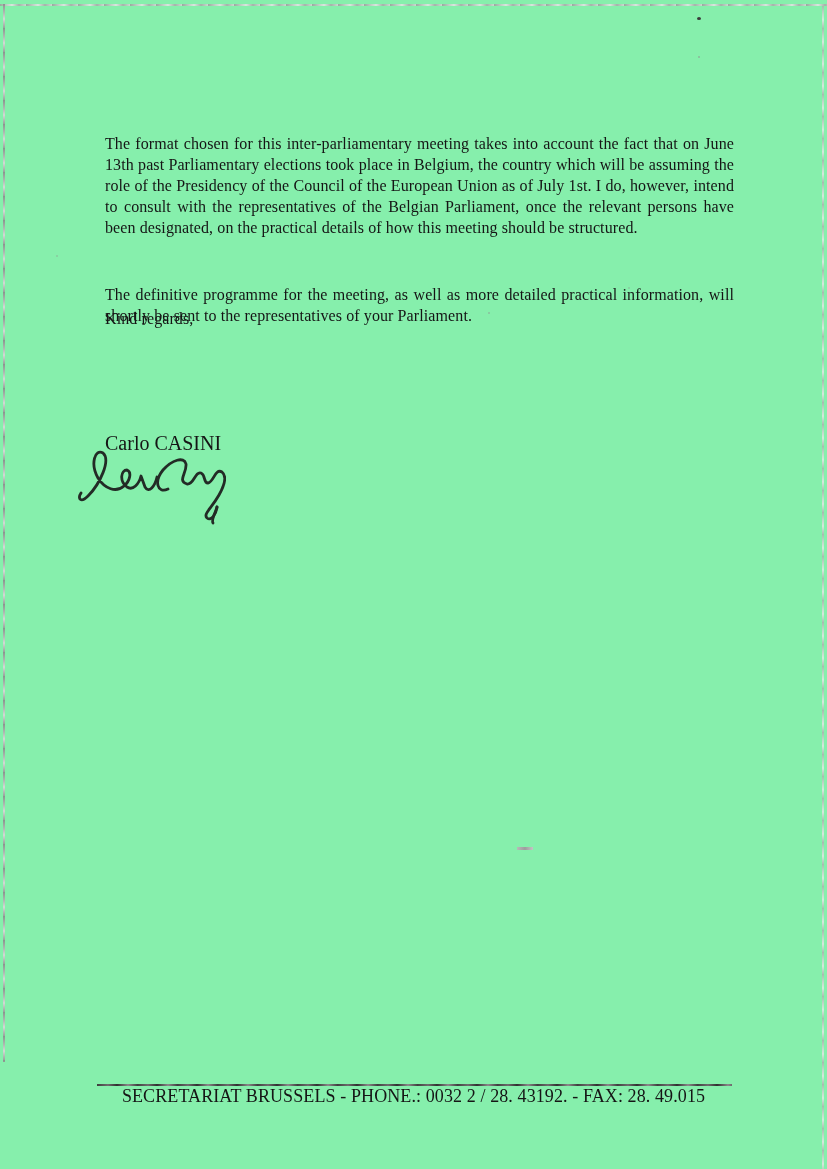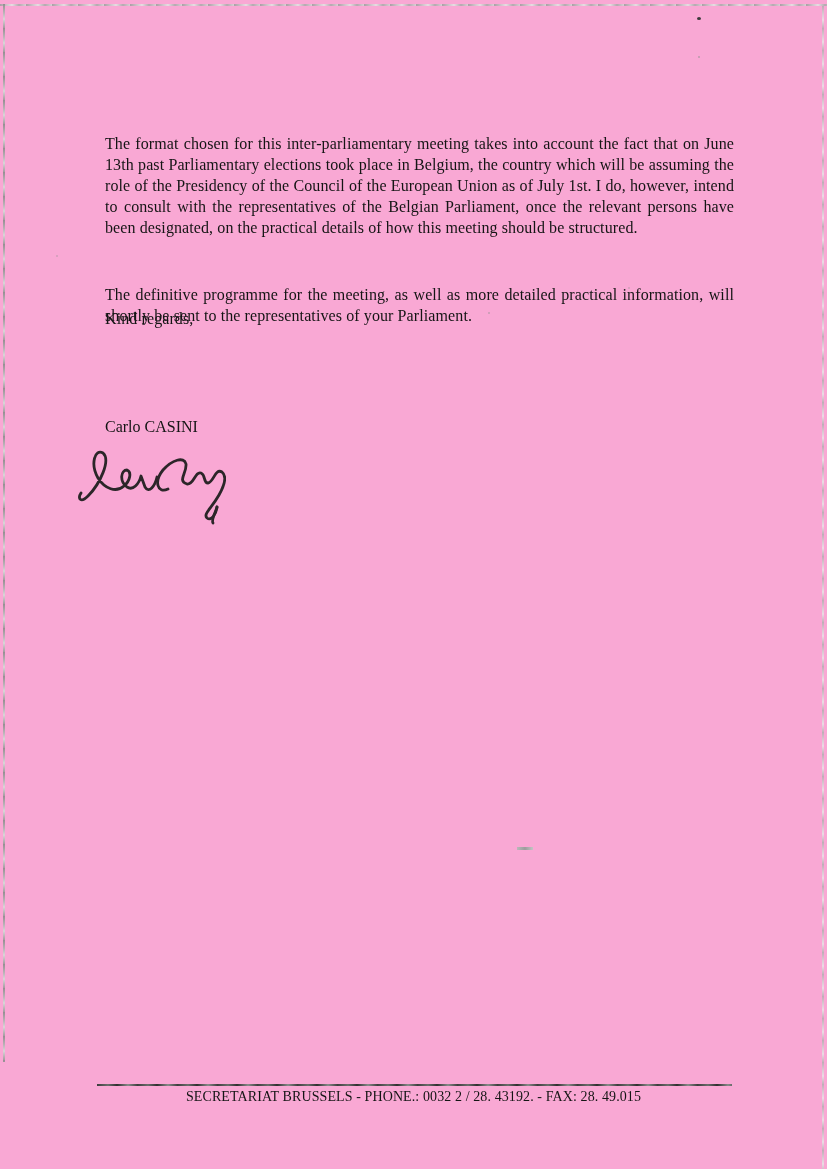--- a/index.html
+++ b/index.html
@@ -4,21 +4,21 @@
 <style>
   html, body {
     margin: 0;
     padding: 0;
     background: #ffffff;
   }
   .page {
     position: relative;
     width: 827px;
     height: 1169px;
-    background: #f9a8d4;
+    background: #86efac;
     overflow: hidden;
     font-family: "Liberation Serif", serif;
     color: #151515;
   }
   
   .scan-top {
     position: absolute;
     left: 0; top: 4px;
     width: 827px; height: 2px;
     background: repeating-linear-gradient(90deg,
@@ -63,43 +63,43 @@
   }
   .justified {
     text-align: justify;
     text-align-last: left;
   }
   #para1 { top: 117px; }
   #para2 { top: 268px; }
   #closing { top: 292px; }
   .signer-name {
     position: absolute;
-    left: 105px; top: 418px;
-    font-size: 16px;
+    left: 105px; top: 434px;
+    font-size: 20px;
     line-height: 18px;
   }
   .signature-svg {
     position: absolute;
     left: 78px; top: 437px;
     width: 168px; height: 92px;
   }
   
   .footer-rule {
     position: absolute;
     left: 97px; top: 1084px;
     width: 635px; height: 2px;
     background: repeating-linear-gradient(90deg,
       #3c3c3c 0px, #6d6d6d 11px, #2f2f2f 20px, #8a8a8a 31px, #444444 40px);
   }
   .footer-line {
     position: absolute;
     left: 0;
     width: 827px;
     text-align: center;
-    font-size: 14px;
+    font-size: 18px;
     line-height: 15px;
     letter-spacing: 0.1px;
   }
   #footer1 { top: 1089px; }
   #footer2 { top: 1104px; }
 </style>
 </head>
 <body>
 
 <div class="page">

